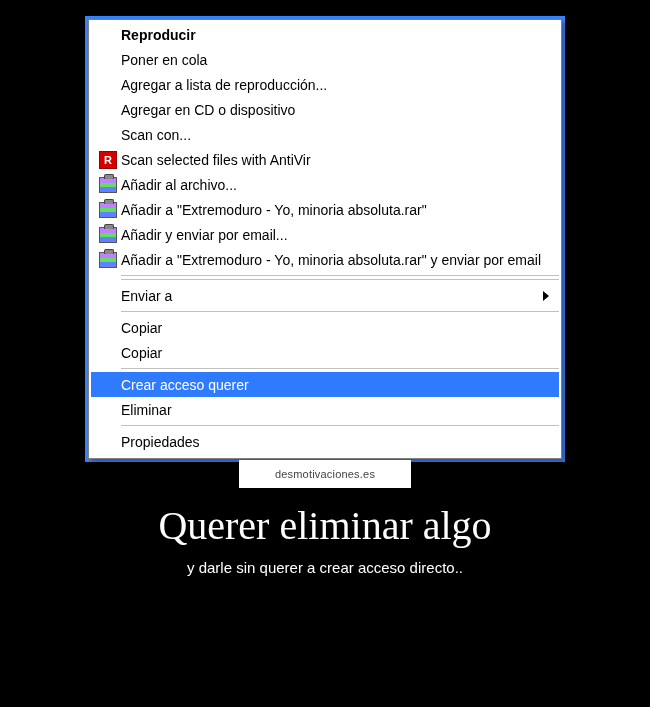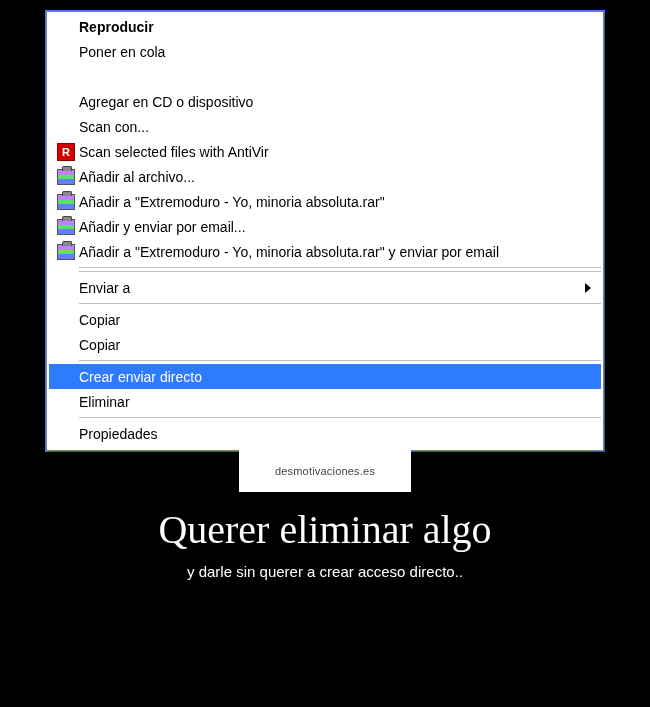--- a/index.html
+++ b/index.html
@@ -14,23 +14,23 @@
   .poster {
     width: 650px;
     height: 707px;
     background: #000;
     box-sizing: border-box;
     display: flex;
     flex-direction: column;
     align-items: center;
   }
   .frame {
-    margin-top: 10px;
-    width: 560px;
-    border: 1px solid #3b82f6;
+    margin-top: 16px;
+    width: 480px;
+    border: 3px solid #3b82f6;
     box-sizing: border-box;
     background: #b8b8b8;
     position: relative;
   }
   .menu {
     background: #fff;
     width: 100%;
     border: 1px solid #808080;
     box-sizing: border-box;
     box-shadow: 3px 3px 5px rgba(0,0,0,0.35);
@@ -119,21 +119,21 @@
     border-radius:50%;
     box-shadow: 0 0 3px #ffcc00;
   }
   
   .caption-bar {
     width:160px;
     background:#fff;
     color:#444;
     font-size:11px;
     text-align:center;
-    padding:15px 6px;
+    padding:8px 6px;
     margin-top:-2px;
     z-index:2;
     font-family: Arial, sans-serif;
     letter-spacing:0.2px;
   }
   .title {
     color:#fff;
     font-family: "Times New Roman", Georgia, serif;
     font-size:40px;
     font-weight:400;
@@ -157,20 +157,21 @@
         <div class="item">
           <div class="icon-slot"></div>
           <div class="label bold">Reproducir</div>
         </div>
         <div class="item">
           <div class="icon-slot"></div>
           <div class="label">Poner en cola</div>
         </div>
         <div class="item">
           <div class="icon-slot"></div>
+          <div class="label">Agregar a lista de reproducción...</div>
         </div>
         <div class="item">
           <div class="icon-slot"></div>
           <div class="label">Agregar en CD o dispositivo</div>
         </div>
         <div class="item">
           <div class="icon-slot"></div>
           <div class="label">Scan con...</div>
         </div>
         <div class="item">
@@ -215,21 +216,21 @@
           <div class="icon-slot"></div>
           <div class="label">Copiar</div>
         </div>
         <div class="item">
           <div class="icon-slot"></div>
           <div class="label">Copiar</div>
         </div>
         <div class="sep"></div>
         <div class="item selected">
           <div class="icon-slot"></div>
-          <div class="label">Crear enviar directo</div>
+          <div class="label">Crear acceso querer</div>
         </div>
         <div class="item">
           <div class="icon-slot"></div>
           <div class="label">Eliminar</div>
         </div>
         <div class="sep"></div>
         <div class="item">
           <div class="icon-slot"></div>
           <div class="label">Propiedades</div>
         </div>

